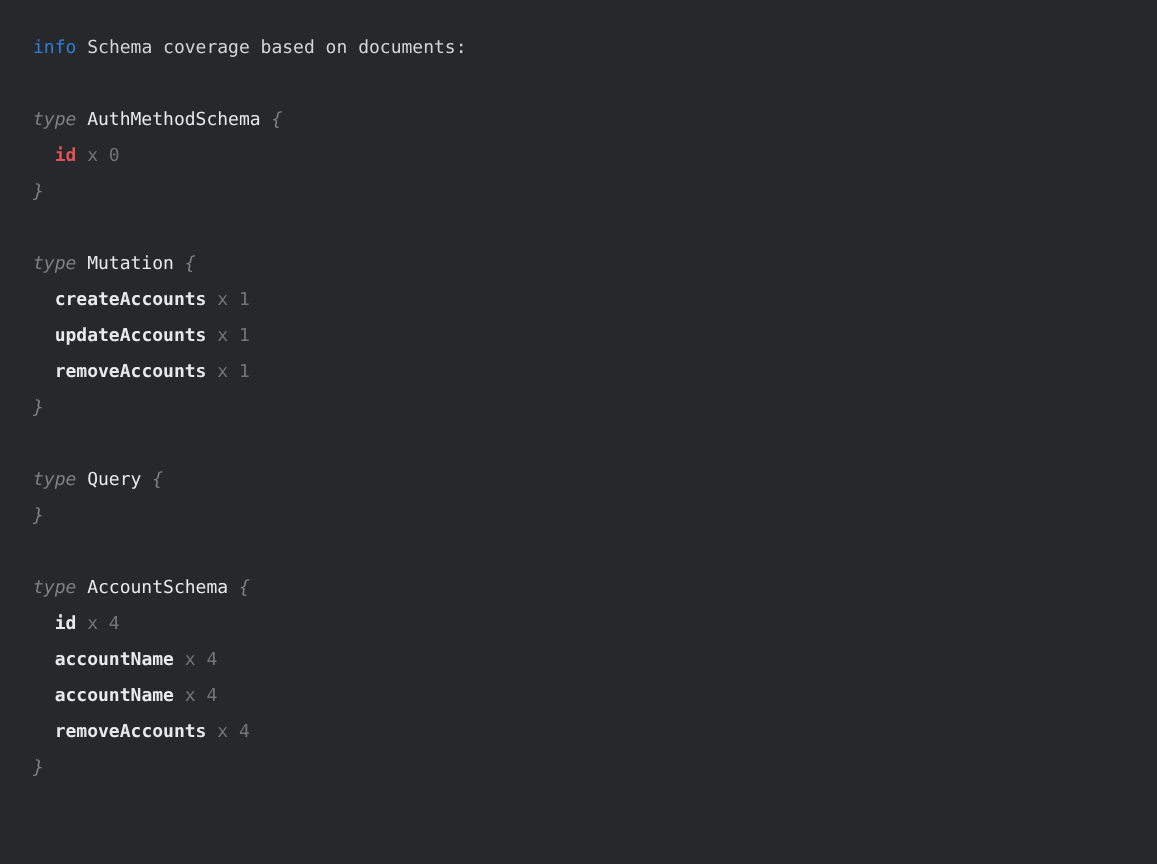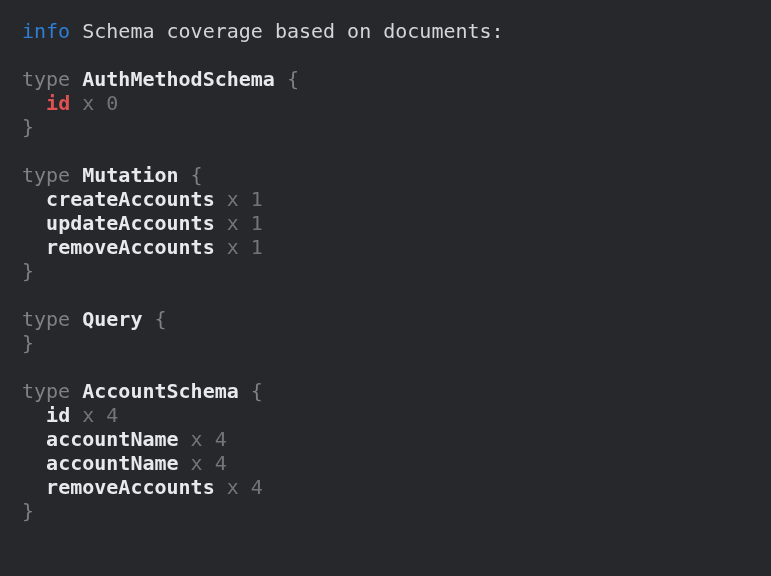--- a/index.html
+++ b/index.html
@@ -16,31 +16,31 @@
     width: 771px;
     height: 576px;
     overflow: hidden;
     background: var(--bg);
   }
   #terminal {
     width: 771px;
     height: 576px;
     padding: 19px 10px 0 22px;
     font-family: "DejaVu Sans Mono", "Liberation Mono", monospace;
-    font-size: 20px;
+    font-size: 12px;
     line-height: 24px;
     background: var(--bg);
     color: var(--fg);
   }
   .line { white-space: pre; height: 24px; }
   .block { margin-top: 24px; }
   .blue  { color: var(--blue); }
   .fg    { color: var(--fg); }
-  .dim   { color: var(--dim); }
-  .bright{ color: var(--bright); font-weight: bold; }
+  .dim   { color: var(--dim); font-style: italic; }
+  .bright{ color: var(--bright); font-weight: normal; }
   .field { color: var(--bright); font-weight: bold; }
   .field.red { color: var(--red); }
   .count { color: var(--count); }
 </style>
 </head>
 <body>
 
 <div id="terminal">
   <div class="line"><span class="blue">info</span><span> </span><span class="fg">Schema coverage based on documents:</span></div>
   <div id="blocks">

